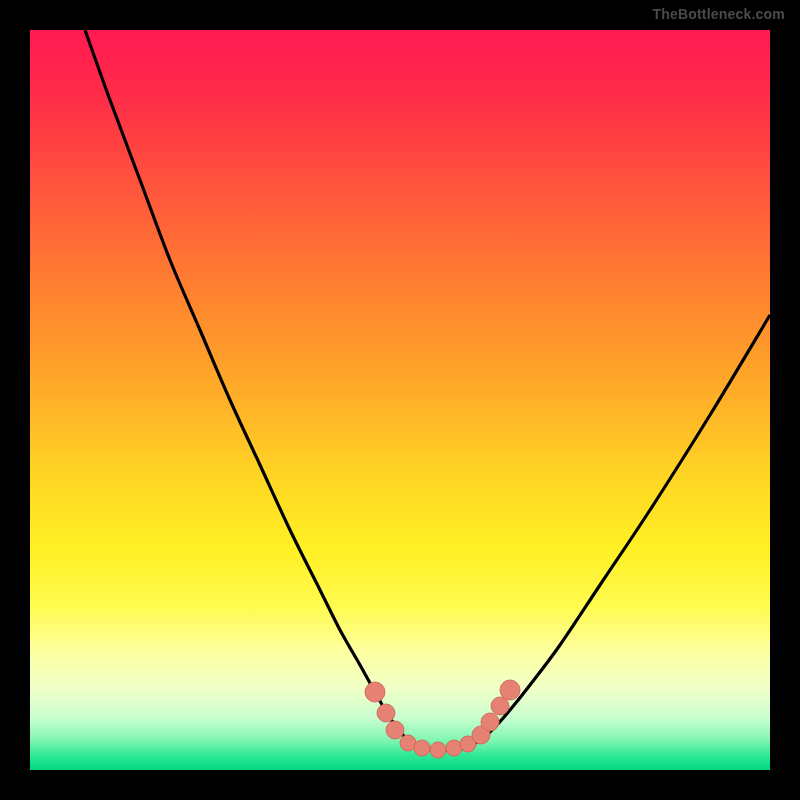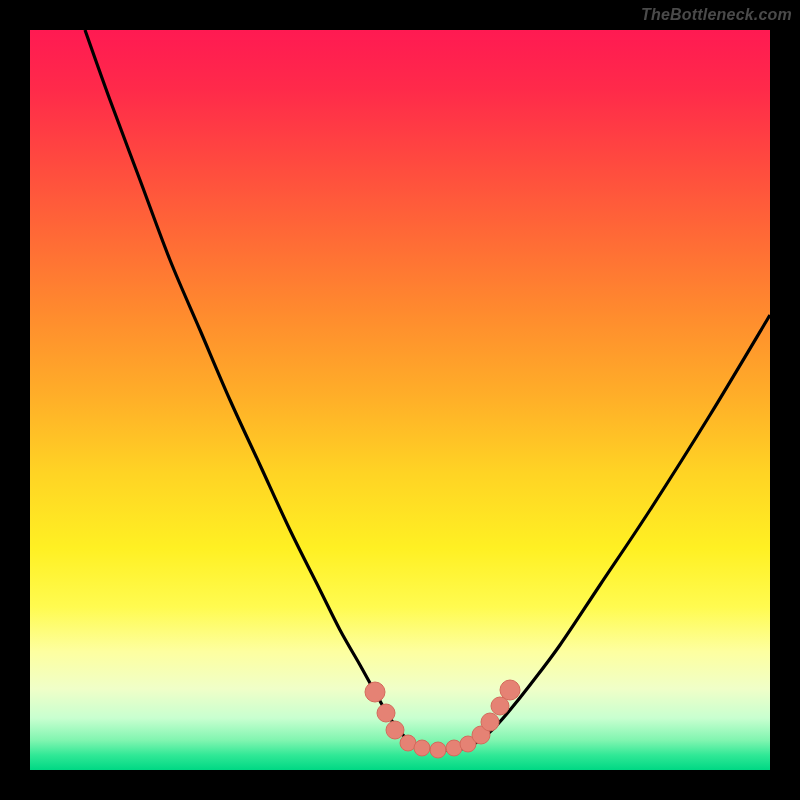--- a/index.html
+++ b/index.html
@@ -40,27 +40,26 @@
       #f0ffc8 89%,
       #c8ffd0 93%,
       #80f5b0 96%,
       #30e896 98%,
       #00d884 100%
     );
   }
   .watermark {
     position: absolute;
     top: 6px;
-    right: 8px;
+    right: 15px;
     color: #4a4a4a;
-    font-size: 16px;
+    font-size: 14px;
     font-weight: 600;
     letter-spacing: 0.2px;
     user-select: none;
-    font-style: italic;
   }
   svg.curve {
     position: absolute;
     left: 0;
     top: 0;
     width: 740px;
     height: 740px;
     overflow: visible;
   }
 </style>

